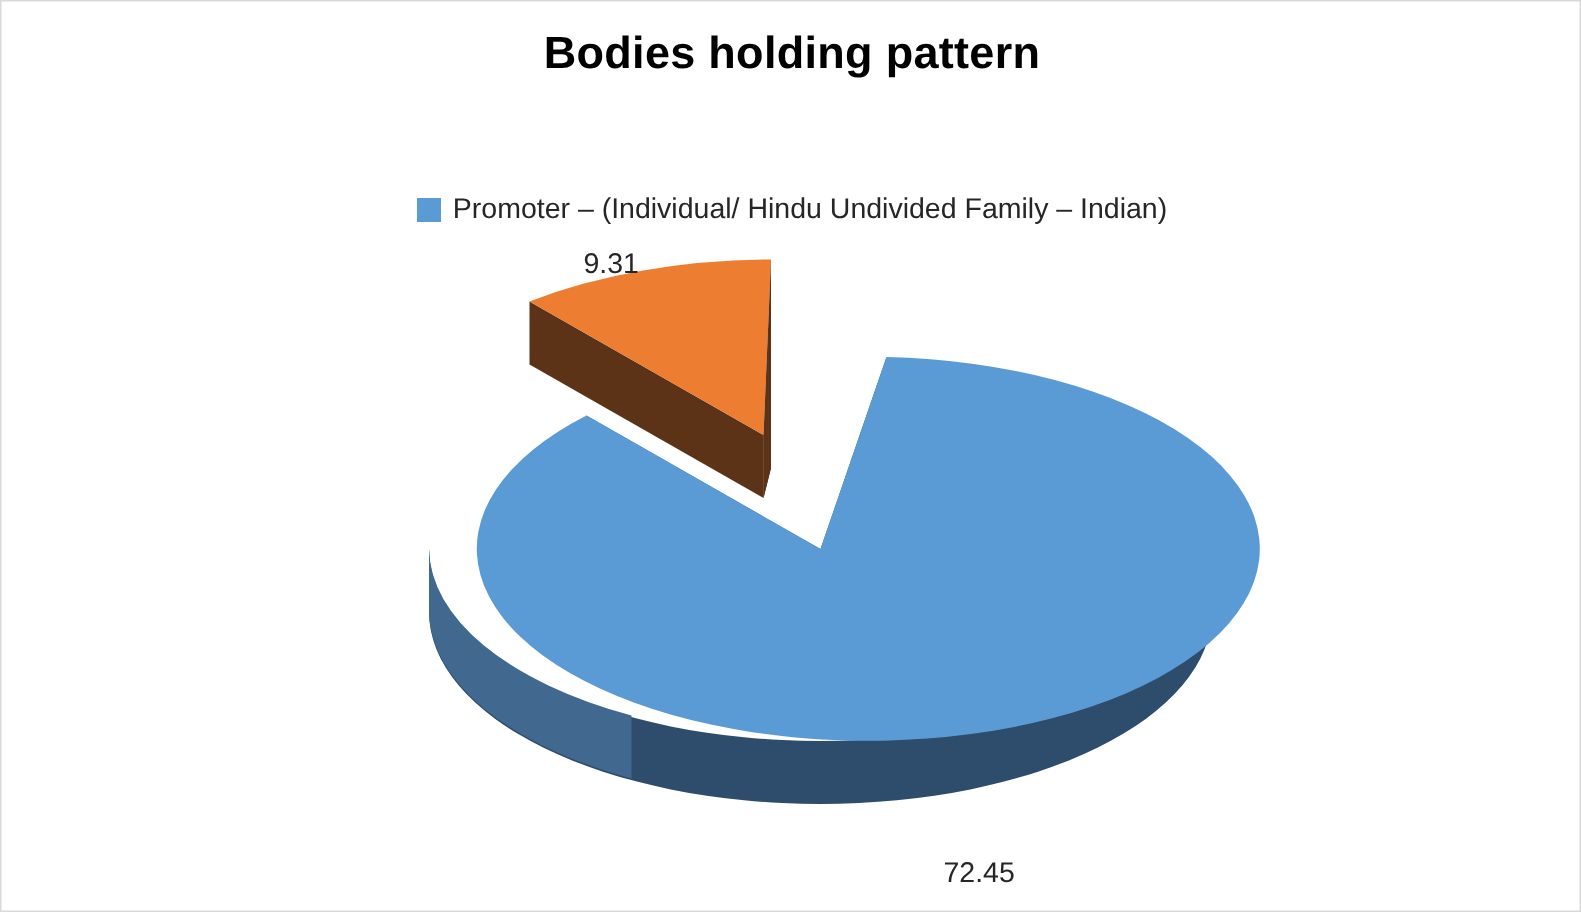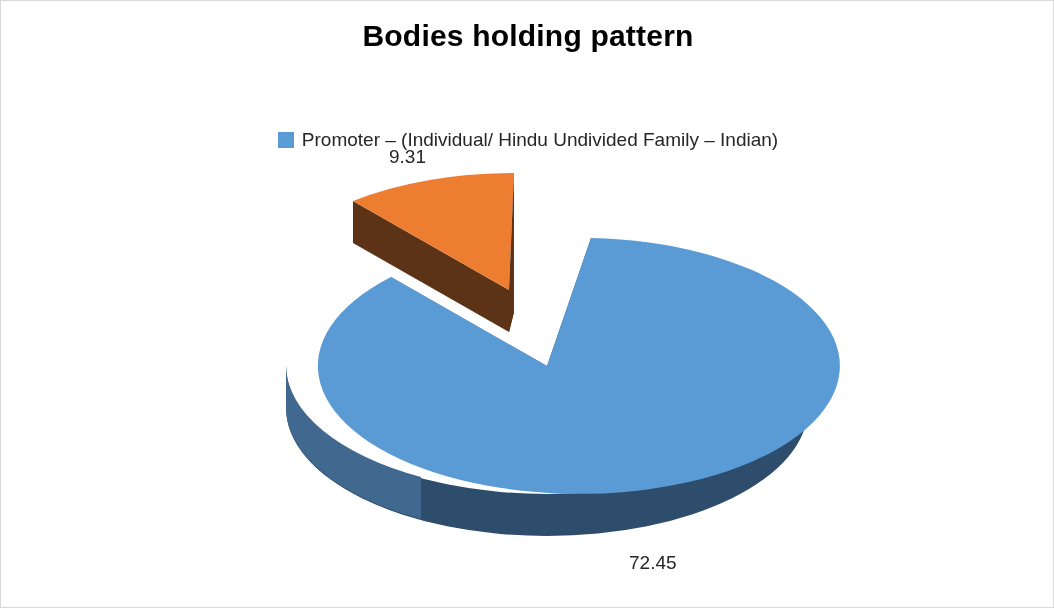--- a/index.html
+++ b/index.html
@@ -63,20 +63,21 @@
     top: 0;
     left: 0;
     width: 1054px;
     height: 608px;
   }
   .data-label {
     position: absolute;
     font-size: 19px;
     color: #262626;
     white-space: nowrap;
+    margin-top: 20px;
   }
   #label-orange {
     left: 388px;
     top: 145px;
   }
   #label-blue {
     left: 628px;
     top: 551px;
   }
 </style>

